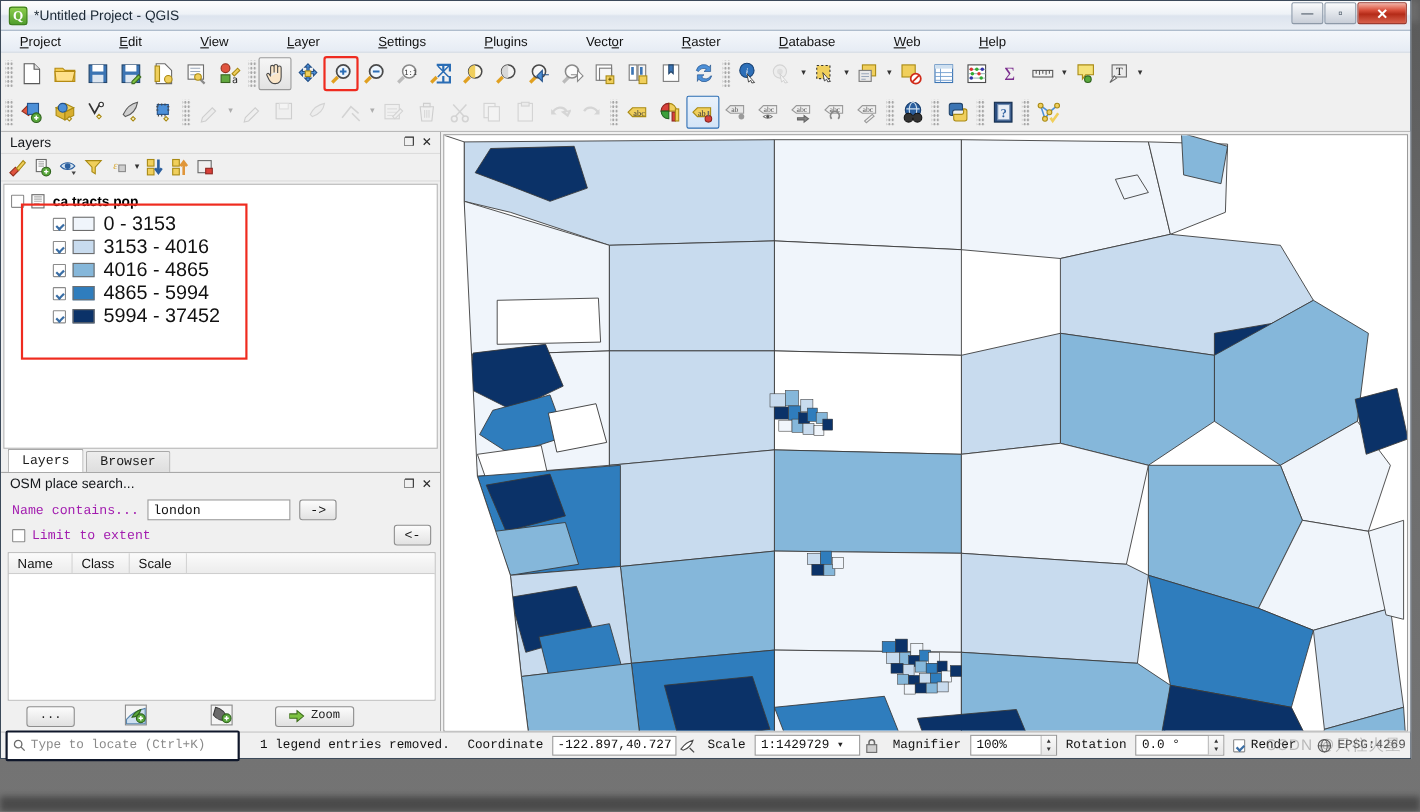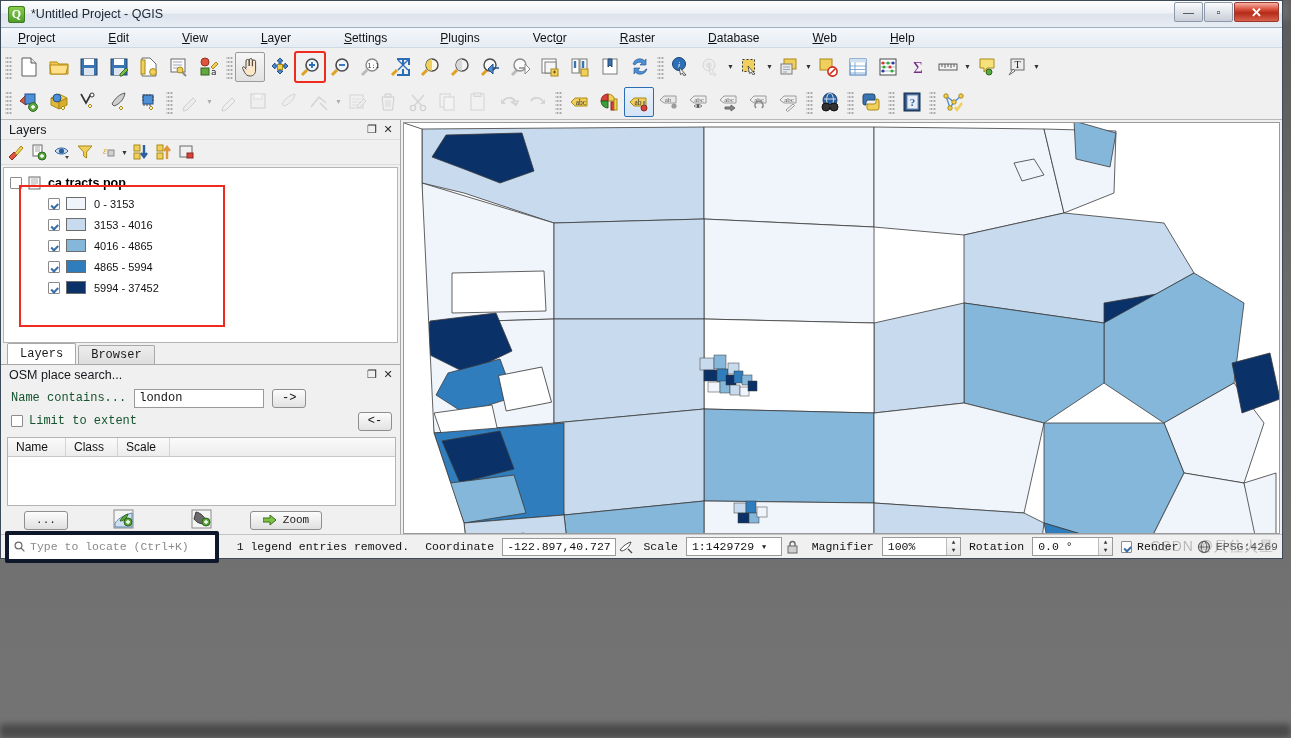--- a/index.html
+++ b/index.html
@@ -12,21 +12,21 @@
     overflow:hidden;
     position:relative;
   }
 
   
   .desktop-bg{position:absolute;inset:0;background:linear-gradient(180deg,#5a5a5a 0%,#6b6b6b 40%,#747474 100%);}
   .desktop-bg .blurstrip{position:absolute;background:rgba(120,120,120,.55);filter:blur(3px);}
 
   
   .window{
-    position:absolute;left:0;top:0;width:1283px;height:559px;
+    position:absolute;left:0;top:0;width:1283px;height:690px;
     background:#f0f0f0;
     border:1px solid #3c4a5a;
     display:flex;flex-direction:column;
   }
 
   
   .titlebar{
     height:27px;flex:0 0 27px;position:relative;
     background:linear-gradient(180deg,#fdfdfd 0%,#eef2f7 45%,#dde4ee 52%,#e8edf4 100%);
     border-bottom:1px solid #9fb0c4;
@@ -112,35 +112,35 @@
   .lrow.indent2{padding-left:44px;}
   .lrow.sel{background:linear-gradient(180deg,#fdfdfd,#ececec);border:1px solid #c8c8c8;
     margin:0 6px 0 12px;padding-left:10px;height:20px;}
   .cbx{width:12px;height:12px;flex:0 0 12px;border:1px solid #8b8b8b;background:#fff;
     margin-right:6px;position:relative;border-radius:1px;}
   .cbx.on::after{content:"";position:absolute;left:2px;top:4px;width:5px;height:2.5px;
     border-left:2px solid #3a6ea5;border-bottom:2px solid #3a6ea5;transform:rotate(-45deg);}
   .swatch{width:20px;height:13px;flex:0 0 20px;border:1px solid #6d6d6d;margin-right:8px;}
   .lname{font-weight:bold;}
   .lname.ul{text-decoration:underline;}
-  .lbl-plain{font-size:11px;color:#111;}
+  .lbl-plain{font-size:18px;color:#111;}
   .redbox{position:absolute;border:2px solid #ef2b1f;pointer-events:none;}
 
   
   .ltabs{height:22px;flex:0 0 22px;display:flex;align-items:flex-end;padding-left:6px;
     background:#f0f0f0;border-bottom:1px solid #a8a8a8;}
   .ltab{height:19px;padding:0 12px;display:flex;align-items:center;font-size:12px;
     font-family:"Liberation Mono", monospace;
     border:1px solid #a8a8a8;border-bottom:none;background:linear-gradient(180deg,#ededed,#dedede);
     margin-right:2px;border-radius:2px 2px 0 0;color:#1a1a1a;}
   .ltab.on{background:#fff;height:21px;}
 
   
   .osm{flex:0 0 auto;display:flex;flex-direction:column;background:#f0f0f0;}
-  .mono{font-family:"Liberation Mono", monospace;font-size:12px;color:#14532d;}
+  .mono{font-family:"Liberation Mono", monospace;font-size:12px;color:#a21caf;}
   .osm-row{display:flex;align-items:center;padding:4px 8px 2px 10px;gap:8px;}
   .txtinput{height:19px;border:1px solid #9a9a9a;background:#fff;padding:0 4px;
     font-family:"Liberation Mono", monospace;font-size:12px;color:#111;display:flex;align-items:center;}
   .sqbtn{height:19px;min-width:34px;border:1px solid #8e8e8e;border-radius:3px;
     background:linear-gradient(180deg,#fcfcfc,#e2e2e2);display:flex;align-items:center;justify-content:center;
     font-family:"Liberation Mono", monospace;font-size:12px;color:#111;}
   .osm-row2{display:flex;align-items:center;padding:2px 8px 4px 10px;}
   .osm-row2 .spacer{flex:1;}
   .restbl{margin:2px 4px 0 6px;border:1px solid #b4b4b4;background:#fff;flex:1;display:flex;flex-direction:column;min-height:0;}
   .restbl .hdr{display:flex;height:19px;background:linear-gradient(180deg,#fbfbfb,#ececec);
@@ -159,21 +159,21 @@
   .canvaswrap{flex:1;min-width:0;background:#f0f0f0;padding:2px 2px 0 2px;display:flex;}
   .canvas{flex:1;background:#ffffff;border:1px solid #9a9a9a;position:relative;overflow:hidden;}
   .canvas svg{position:absolute;left:0;top:0;}
 
   
   .statusbar{
     height:24px;flex:0 0 24px;display:flex;align-items:center;gap:0;
     background:#f0f0f0;border-top:1px solid #c4c4c4;padding:0 4px;
     font-family:"Liberation Mono", monospace;font-size:11.5px;color:#111;
   }
-  .locate{width:236px;height:19px;border:4px solid #0f172a;background:#fff;border-radius:2px;
+  .locate{width:236px;height:19px;border:2px solid #0f172a;background:#fff;border-radius:2px;
     display:flex;align-items:center;padding:12px 5px;gap:5px;color:#8a8a8a;margin-right:10px;}
   .sb-lbl{padding:0 8px;white-space:nowrap;}
   .sb-field{height:18px;border:1px solid #9a9a9a;background:#fff;display:flex;align-items:center;
     padding:0 4px;white-space:nowrap;}
   .combo{height:19px;border:1px solid #9a9a9a;background:#fff;display:flex;align-items:center;
     padding:0 3px 0 5px;gap:8px;}
   .combo .ar{font-size:7px;color:#222;}
   .spin{height:19px;border:1px solid #9a9a9a;background:#fff;display:flex;align-items:center;}
   .spin .val{padding:0 5px;white-space:nowrap;}
   .spin .btns{width:14px;height:17px;border-left:1px solid #bbb;display:flex;flex-direction:column;

